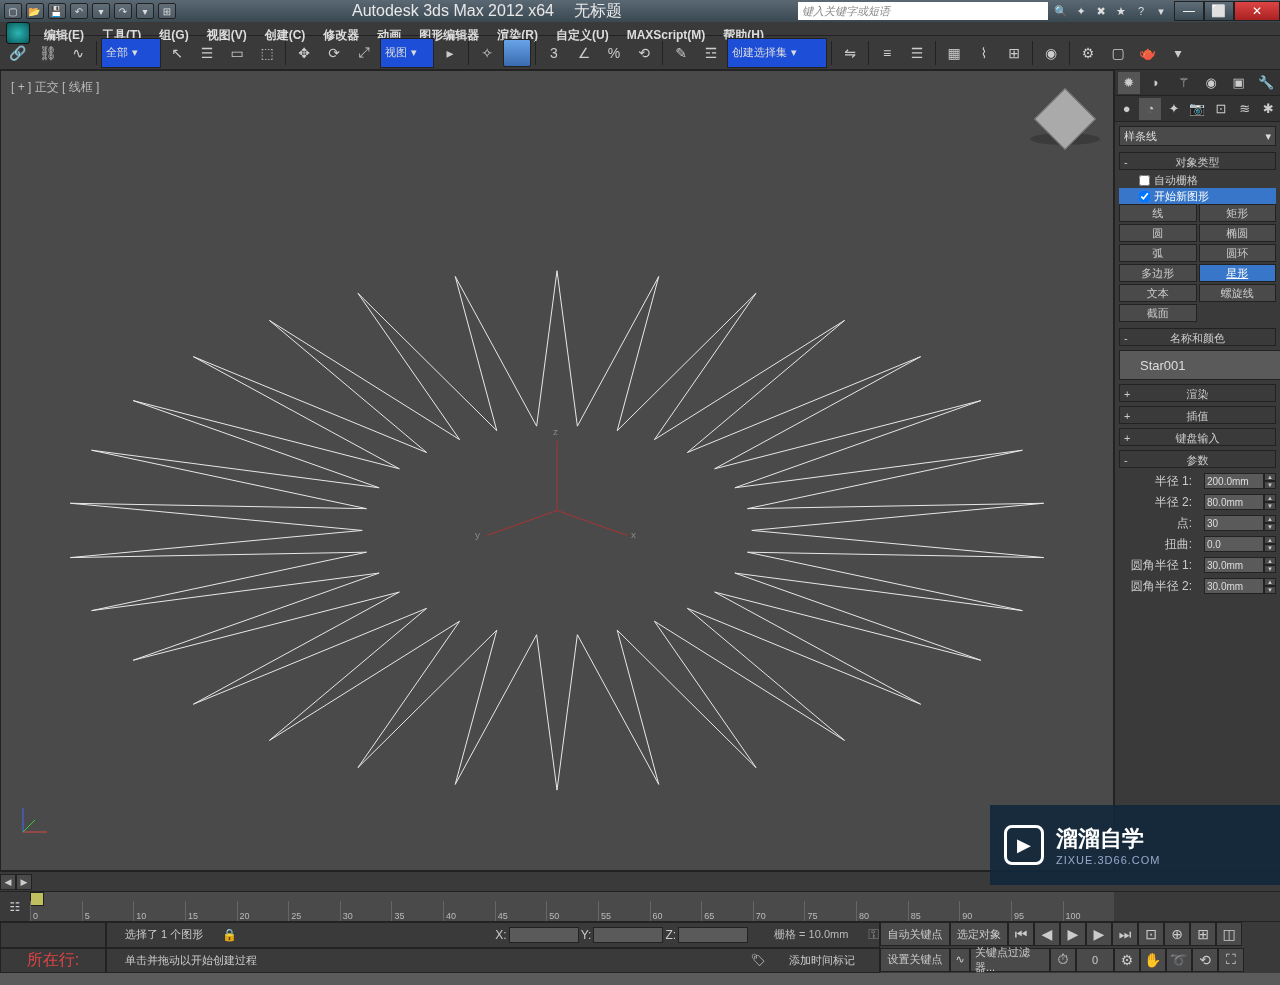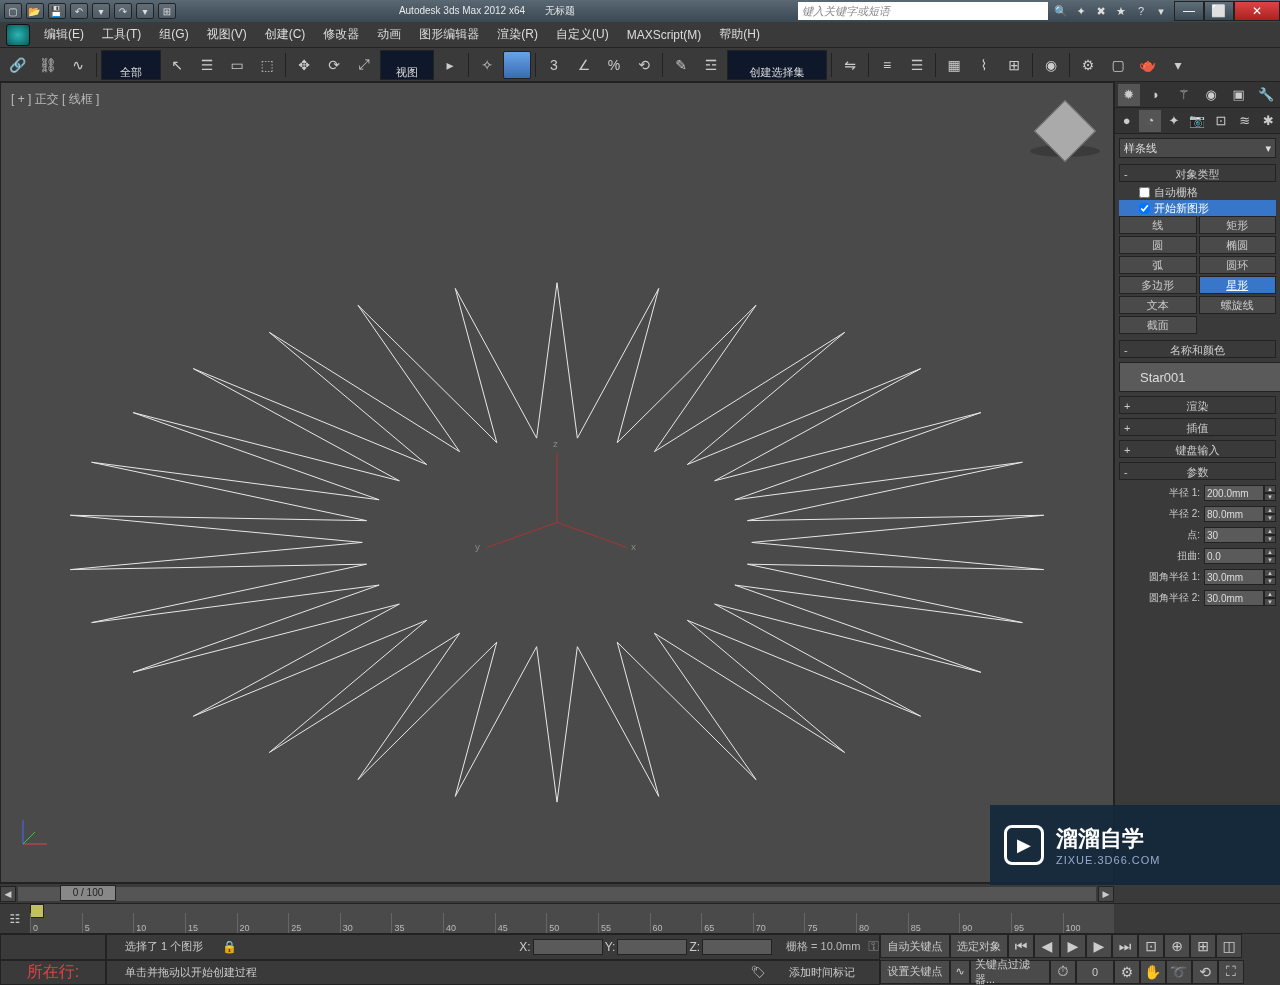--- a/index.html
+++ b/index.html
@@ -2,42 +2,42 @@
 <html><head>
 <meta charset="utf-8">
 <style>
 * { margin: 0; padding: 0; box-sizing: border-box; font-family: "Microsoft YaHei", sans-serif; }
 body { width: 1280px; height: 985px; background: #5b5b5b; overflow: hidden; position: relative; color: #ccc; font-size: 12px; }
 
 
 .titlebar { height: 22px; background: linear-gradient(#5a6873, #3a4852); display: flex; align-items: center; }
 .titlebar-qat { display: flex; gap: 4px; margin-left: 4px; }
 .qat-btn { width: 18px; height: 16px; background: rgba(255,255,255,0.08); border: 1px solid #222; border-radius: 2px; display: flex; align-items: center; justify-content: center; font-size: 10px; color: #ddd; cursor: pointer; }
-.title-text { flex: 1; text-align: center; color: #e8e8e8; font-size: 10px; }
+.title-text { flex: 1; text-align: center; color: #e8e8e8; font-size: 16px; }
 .title-untitled { margin-left: 20px; }
 .search-box { width: 250px; height: 18px; background: #fff; margin-right: 4px; display: flex; align-items: center; padding: 0 4px; color: #888; font-size: 11px; font-style: italic; }
 .title-right-icons { display: flex; gap: 2px; margin-right: 4px; }
 .title-icon { width: 18px; height: 16px; display: flex; align-items: center; justify-content: center; color: #ddd; font-size: 11px; }
 .win-controls { display: flex; }
 .win-btn { width: 30px; height: 20px; background: linear-gradient(#5f6f7a,#3a4852); border: 1px solid #222; display: flex; align-items: center; justify-content: center; color: #fff; font-size: 12px; }
 .win-close { background: linear-gradient(#d44,#a22); width: 46px; }
 
 
-.app-row { height: 26px; background: #3a3a3a; display: flex; align-items: center; border-bottom: 1px solid #222; }
+.app-row { height: 14px; background: #3a3a3a; display: flex; border-bottom: 1px solid #222; font-weight: bold; }
 .big-icon { width: 24px; height: 22px; background: radial-gradient(#2bb5b5, #0a5a5a); border-radius: 3px; margin: 0 6px; border: 1px solid #111; }
 
 
 .menubar { flex: 1; display: flex; align-items: center; gap: 2px; height: 26px; }
 .menu-item { padding: 2px 8px; color: #ddd; cursor: pointer; font-size: 12px; }
 
 
 .toolbar { height: 34px; background: #3a3a3a; display: flex; align-items: center; border-bottom: 1px solid #222; padding: 0 4px; gap: 2px; }
 .tb-btn { width: 28px; height: 28px; display: flex; align-items: center; justify-content: center; cursor: pointer; color: #ccc; font-size: 14px; border: 1px solid transparent; }
 .tb-sep { width: 1px; height: 24px; background: #222; margin: 0 2px; }
-.tb-dropdown { height: 22px; background: #0f172a; border: 1px solid #222; color: #ddd; padding: 14px 4px; font-size: 11px; display: flex; align-items: center; flex-direction: column; }
+.tb-dropdown { height: 22px; background: #1d4ed8; border: 1px solid #222; color: #ddd; padding: 14px 4px; font-size: 11px; display: flex; align-items: center; }
 .tb-dropdown .arrow { margin-left: 4px; }
 .tb-cube { width: 28px; height: 28px; background: linear-gradient(#68a3e8,#3a6bb0); border: 1px solid #222; border-radius: 2px; }
 
 
 .main { display: flex; height: calc(985px - 22px - 26px - 34px - 20px - 30px - 52px); }
 .viewport { flex: 1; background: #4a4a4a; position: relative; border: 1px solid #222; }
 .vp-label { position: absolute; top: 8px; left: 10px; color: #bbb; font-size: 12px; }
 .viewcube-wrap { position: absolute; top: 8px; right: 8px; width: 80px; height: 80px; display: flex; align-items: center; justify-content: center; }
 .viewcube { width: 44px; height: 44px; background: #aaa; transform: rotate(45deg); border: 1px solid #666; }
 .viewcube-base { position: absolute; bottom: 14px; width: 70px; height: 12px; border-radius: 50%; background: rgba(0,0,0,0.2); }
@@ -63,21 +63,21 @@
 .obj-btn.selected { background: #3776c8; color: #fff; text-decoration: underline; }
 .obj-check { height: 16px; display: flex; align-items: center; gap: 4px; font-size: 11px; padding-left: 20px; }
 .obj-check input { width: 11px; height: 11px; }
 .obj-check.highlight { background: #3776c8; color: #fff; }
 
 .name-row { display: flex; gap: 2px; margin: 2px 4px; }
 .name-input { flex: 1; height: 30px; background: #5a5a5a; border: 1px solid #222; color: #ddd; padding: 0 20px; font-size: 13px; }
 .color-swatch { width: 18px; height: 18px; background: #2ec82e; border: 1px solid #222; cursor: pointer; }
 
 .param-row { display: flex; align-items: center; height: 20px; margin: 1px 0; }
-.param-label { flex: 1; text-align: right; padding-right: 4px; font-size: 10px; color: #ccc; }
+.param-label { flex: 1; text-align: right; padding-right: 12px; font-size: 12px; color: #ccc; }
 .param-spin { width: 60px; height: 16px; background: #5a5a5a; border: 1px solid #222; color: #ddd; font-size: 10px; padding: 0 2px; display: flex; align-items: center; }
 .param-arrows { width: 12px; display: flex; flex-direction: column; }
 .param-arrows span { height: 8px; background: #4a4a4a; border: 1px solid #222; font-size: 6px; line-height: 6px; text-align: center; }
 
 
 .timeline-scroll { height: 20px; background: #3a3a3a; display: flex; align-items: center; border-top: 1px solid #222; }
 .ts-arrow { width: 16px; height: 16px; background: #4a4a4a; border: 1px solid #222; display: flex; align-items: center; justify-content: center; font-size: 9px; }
 .ts-track { flex: 1; height: 14px; background: #555; margin: 0 2px; position: relative; }
 .ts-knob { position: absolute; left: 42px; top: -2px; width: 56px; height: 16px; background: #888; border: 1px solid #222; font-size: 10px; text-align: center; line-height: 14px; color: #222; }
 
@@ -91,21 +91,21 @@
 
 .status-area { height: 52px; background: #3a3a3a; border-top: 1px solid #222; display: flex; }
 .status-left { width: 106px; display: flex; flex-direction: column; }
 .sl-box { flex: 1; border: 1px solid #222; display: flex; align-items: center; justify-content: center; font-size: 16px; }
 .sl-box.red { color: #d44; }
 .status-mid { flex: 1; display: flex; flex-direction: column; }
 .sm-row { flex: 1; display: flex; align-items: center; border: 1px solid #222; }
 .sm-text { padding: 0 18px; font-size: 11px; color: #ccc; }
 .coord-group { display: flex; align-items: center; gap: 2px; margin-left: auto; margin-right: 6px; }
 .coord-input { width: 70px; height: 16px; background: #5a5a5a; border: 1px solid #222; font-size: 10px; }
-.grid-text { font-size: 11px; color: #bbb; margin: 0 8px; }
+.grid-text { font-size: 11px; color: #bbb; margin: 0 20px; }
 .lock-icon { width: 18px; height: 18px; display: flex; align-items: center; justify-content: center; }
 .key-icon { font-size: 14px; color: #888; }
 
 .status-right { width: 400px; display: flex; flex-wrap: wrap; }
 .sr-btn { height: 24px; border: 1px solid #222; background: #4a4a4a; display: flex; align-items: center; justify-content: center; font-size: 11px; padding: 0 4px; }
 .sr-row { display: flex; width: 100%; height: 19px; }
 .play-btn { width: 26px; font-size: 14px; }
 
 
 .watermark { position: absolute; right: 0; bottom: 100px; width: 290px; height: 80px; background: rgba(20,40,60,0.92); display: flex; align-items: center; padding: 0 14px; gap: 12px; }
@@ -360,23 +360,20 @@
             <span>▲</span>
             <span>▼</span>
           </div>
         </div>
     </div>
   </div>
 </div>
 
 <div class="timeline-scroll">
   <div class="ts-arrow">◀</div>
-  <div class="ts-track">
-    <div class="ts-knob">0 / 100</div>
-  </div>
   <div class="ts-arrow">▶</div>
   <div style="width:166px"></div>
 </div>
 
 <div class="time-ruler">
   <div class="tr-left-icon">☷</div>
   <div class="tr-ruler">
     <div class="tr-slider"></div>
     <div class="tr-ticks" id="ticks">
         <div class="tr-tick">0</div>

